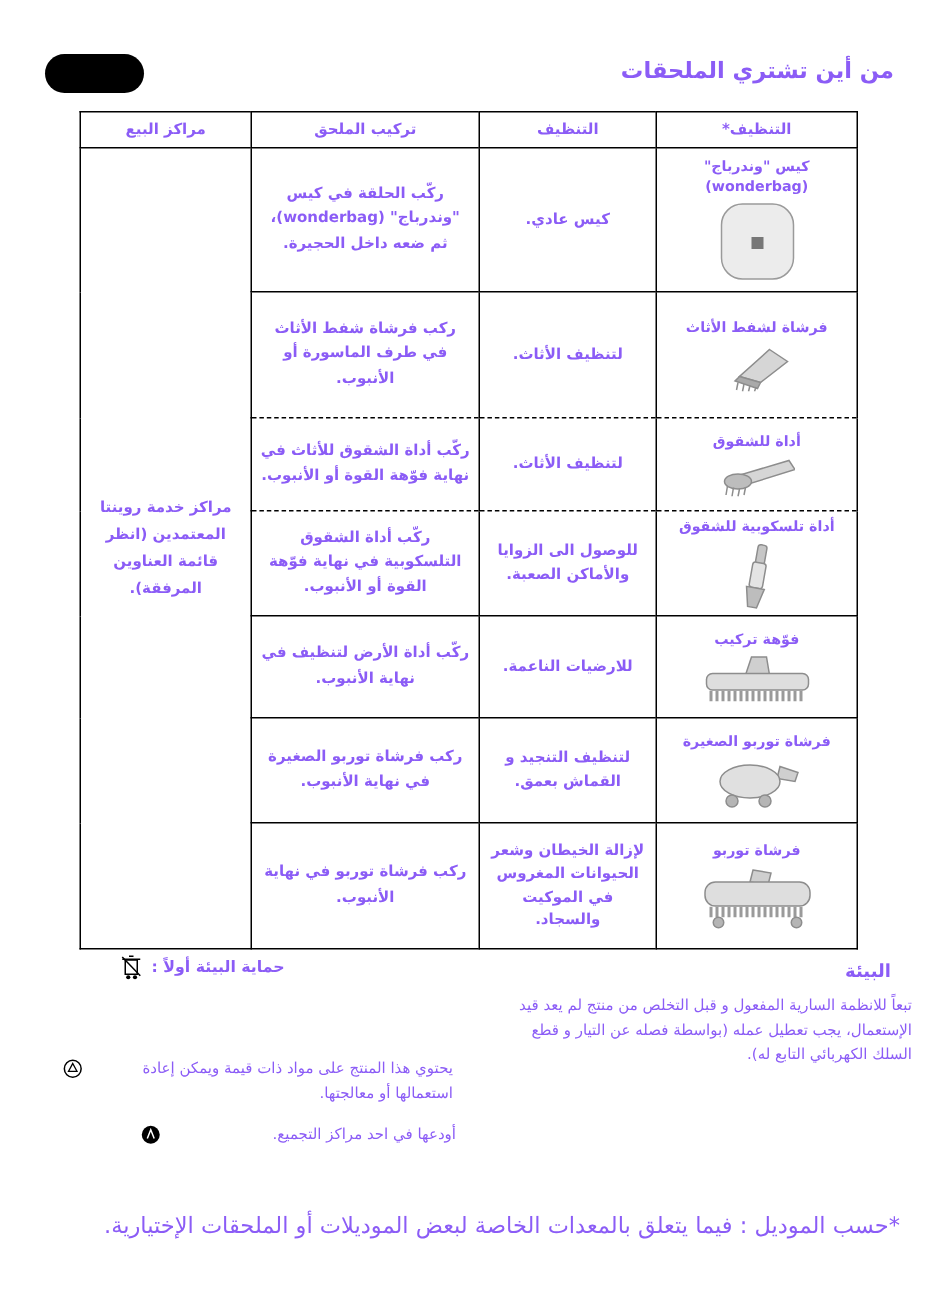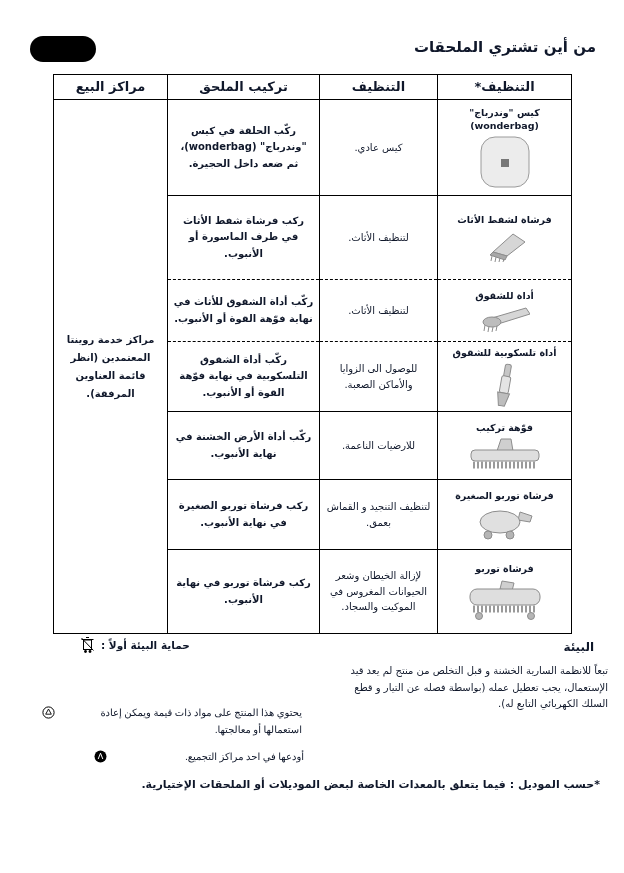--- a/index.html
+++ b/index.html
@@ -3,21 +3,21 @@
 <meta charset="utf-8">
 <style>
   * { box-sizing: border-box; }
   html,body { margin:0; padding:0; background:#ffffff; }
   .page {
     position: relative;
     width: 624px; height: 873px;
     background: #ffffff;
     direction: rtl;
     font-family: "DejaVu Sans", sans-serif;
-    color: #0f172a;
+    color: #8b5cf6;
     overflow: hidden;
   }
   .page-title {
     position: absolute; top: 38px; right: 28px;
     font-size: 15px; font-weight: bold;
   }
   .lang-badge {
     position: absolute; top: 36px; left: 30px;
     width: 66px; height: 26px;
     background: #000; border-radius: 13px;
@@ -31,59 +31,59 @@
     table-layout: fixed;
   }
   .acc-table th, .acc-table td {
     border: 1px solid #000;
     padding: 2px 5px;
     text-align: center;
     vertical-align: middle;
     font-size: 10px;
     line-height: 1.55;
   }
-  .acc-table th { font-size: 13px; font-weight: bold; height: 24px; }
+  .acc-table th { font-size: 10px; font-weight: bold; height: 24px; }
   tr.r1{height:96px} tr.r2{height:84px} tr.r3{height:62px}
   tr.r4{height:70px} tr.r5{height:68px} tr.r6{height:70px} tr.r7{height:84px}
   
   tr.dash-b td { border-bottom: 1px dashed #000; }
   tr.dash-t td { border-top: 1px dashed #000; }
   .acc-cell { padding-top: 4px; }
   .acc-label { font-weight: bold; font-size: 9.5px; line-height: 1.4; margin-bottom: 3px; }
   .acc-icon { display: flex; justify-content: center; align-items: center; }
   .tilt { transform: rotate(10deg); }
-  td.clean { font-weight: normal; }
+  td.clean { font-weight: bold; }
   td.inst  { font-weight: bold; line-height: 1.65; }
   td.sales { font-weight: bold; line-height: 1.8; padding: 0 8px; }
 
   
   .env-heading {
     position: absolute; top: 640px; right: 30px;
     font-size: 12px; font-weight: bold;
   }
   .env-para {
     position: absolute; top: 663px; right: 16px;
     width: 272px; font-size: 10px; line-height: 1.65;
     text-align: right; margin: 0;
   }
   .protect-line {
     position: absolute; top: 636px; left: 80px;
     display: flex; direction: ltr; align-items: center; gap: 6px;
     font-size: 10.5px; font-weight: bold;
   }
   .bullet {
     position: absolute; font-size: 10px; line-height: 1.7;
-    text-align: right; padding-left: 26px; font-family: Liberation Serif, serif;
+    text-align: right; padding-left: 26px;
   }
   .bullet .mark { position: absolute; left: 4px; top: 2px; }
   .b1 { left: 38px; top: 704px; width: 264px; }
   .b2 { left: 90px; top: 748px; width: 214px; }
   .footnote {
-    position: absolute; top: 778px; right: 24px;
-    font-size: 11px; font-weight: bold;
+    position: absolute; top: 808px; right: 24px;
+    font-size: 15px; font-weight: normal;
   }
   svg { display:block; }
 </style>
 </head>
 <body>
 
 <div class="page">
 
   <div class="lang-badge"></div>
   <div class="page-title">من أين تشتري الملحقات</div>
@@ -179,21 +179,21 @@
           <div class="acc-label">فوّهة تركيب</div>
           <div class="acc-icon">
             <svg width="76" height="32" viewBox="0 0 76 32">
               <path d="M34 1 L44 1 L46 13 L30 13 Z" fill="#cfcfcf" stroke="#8d8d8d"></path>
               <rect x="4" y="12" width="68" height="11" rx="4" fill="#dedede" stroke="#8d8d8d"></rect>
               <line x1="6" y1="27" x2="70" y2="27" stroke="#9a9a9a" stroke-width="7" stroke-dasharray="2 2"></line>
             </svg>
           </div>
         </td>
         <td class="clean">للارضيات الناعمة.</td>
-        <td class="inst">ركّب أداة الأرض الخشنة في نهاية الأنبوب.</td>
+        <td class="inst">ركّب أداة الأرض لتنظيف في نهاية الأنبوب.</td>
       </tr>
 
       <tr class="r6">
         <td class="acc-cell">
           <div class="acc-label">فرشاة توربو الصغيرة</div>
           <div class="acc-icon">
             <svg width="58" height="34" viewBox="0 0 58 34">
               <path d="M44 6 L56 10 L54 16 L42 14 Z" fill="#cfcfcf" stroke="#8d8d8d"></path>
               <ellipse cx="24" cy="16" rx="20" ry="11" fill="#e0e0e0" stroke="#8d8d8d"></ellipse>
               <circle cx="12" cy="29" r="4" fill="#b5b5b5" stroke="#8d8d8d"></circle>
@@ -219,21 +219,21 @@
           </div>
         </td>
         <td class="clean">لإزالة الخيطان وشعر الحيوانات المغروس في الموكيت والسجاد.</td>
         <td class="inst">ركب فرشاة توربو في نهاية الأنبوب.</td>
       </tr>
     </tbody>
   </table>
 
   <div class="env-heading">البيئة</div>
 
-  <p class="env-para">تبعاً للانظمة السارية الخشنة و قبل التخلص من منتج لم يعد قيد الإستعمال، يجب تعطيل عمله (بواسطة فصله عن التيار و قطع السلك الكهربائي التابع له).</p>
+  <p class="env-para">تبعاً للانظمة السارية المفعول و قبل التخلص من منتج لم يعد قيد الإستعمال، يجب تعطيل عمله (بواسطة فصله عن التيار و قطع السلك الكهربائي التابع له).</p>
 
   <div class="protect-line">
     <span>
       <svg width="15" height="18" viewBox="0 0 15 18">
         <line x1="6" y1="1.5" x2="9" y2="1.5" stroke="#000"></line>
         <line x1="1.5" y1="3.5" x2="13.5" y2="3.5" stroke="#000"></line>
         <rect x="3.5" y="4" width="8" height="9.5" fill="none" stroke="#000"></rect>
         <circle cx="5.5" cy="15.5" r="1.4" fill="#000"></circle>
         <circle cx="10" cy="15.5" r="1.4" fill="#000"></circle>
         <line x1="1.5" y1="2" x2="13.5" y2="14.5" stroke="#000"></line>

